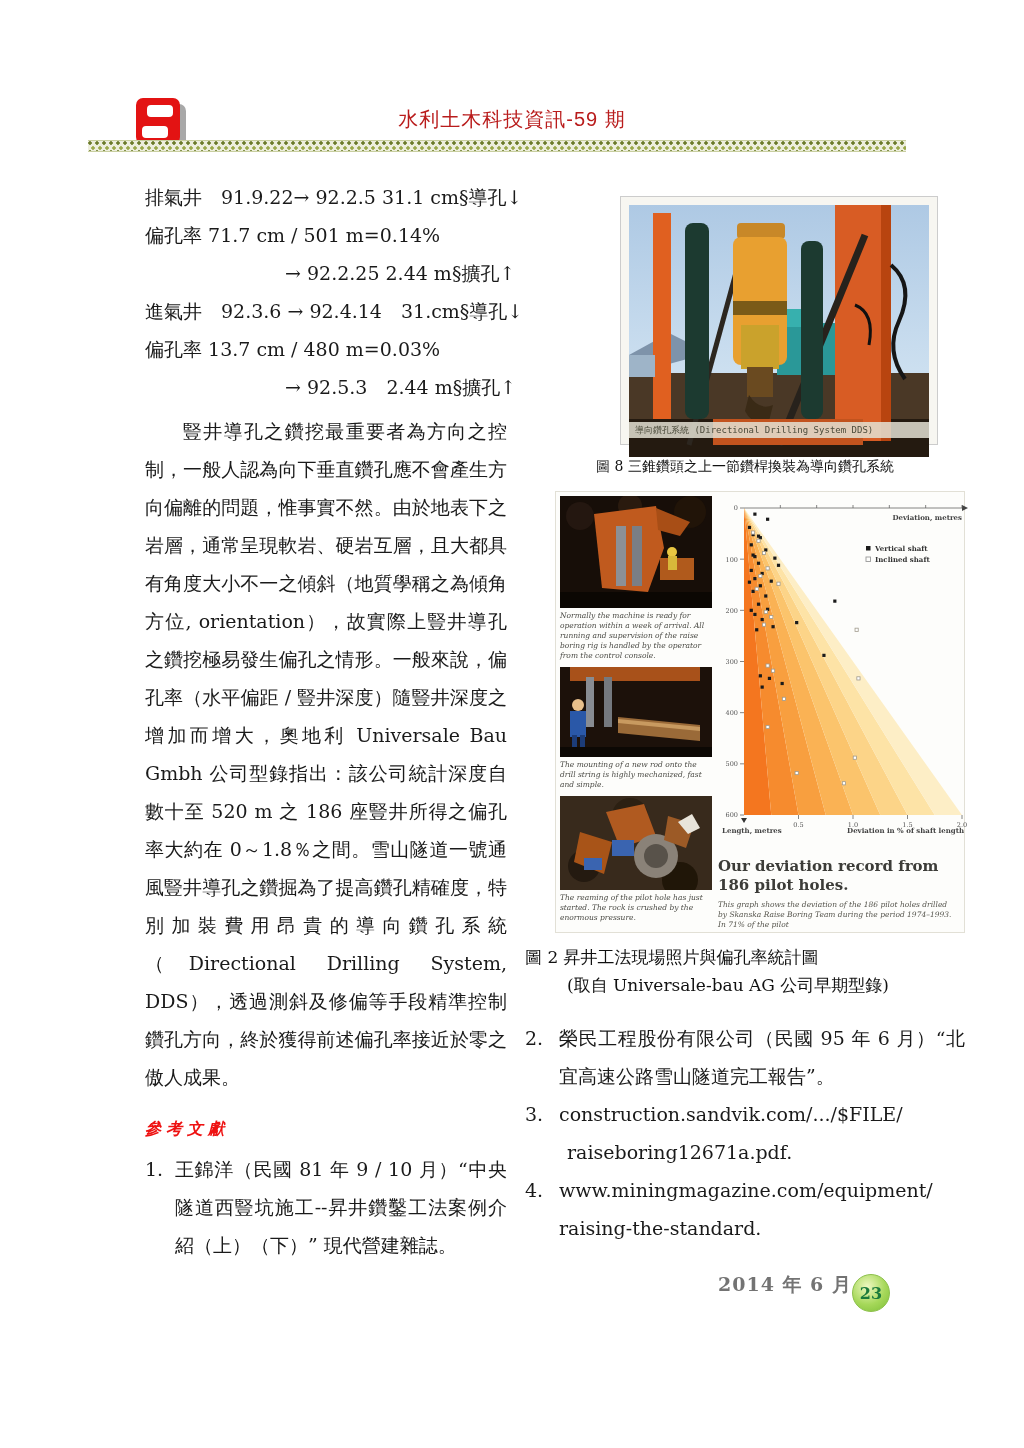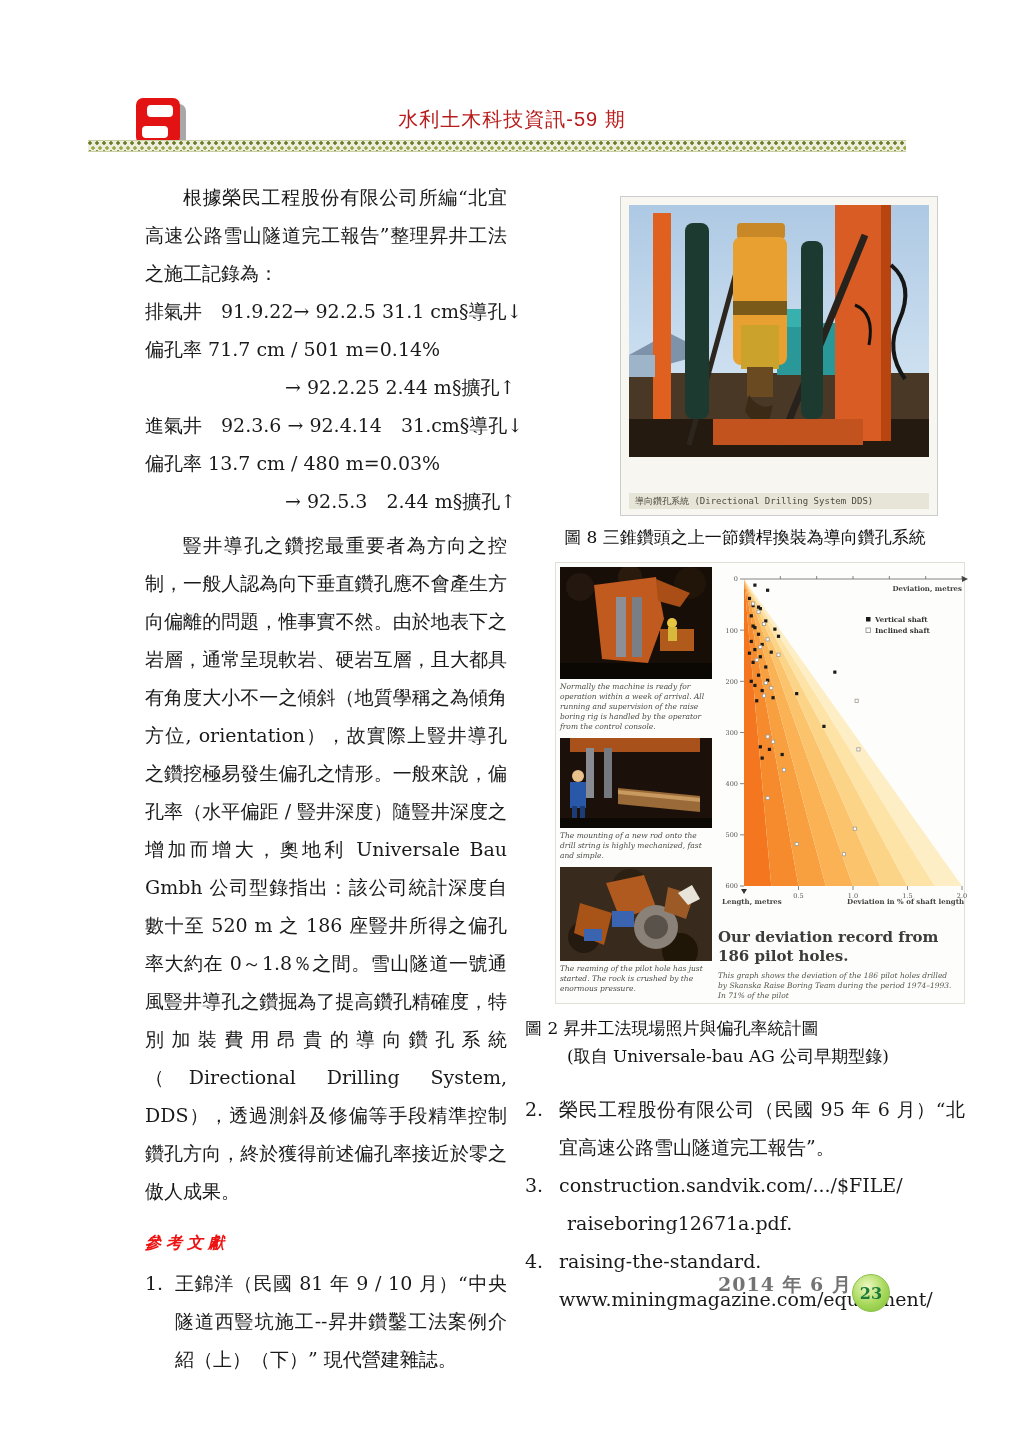--- a/index.html
+++ b/index.html
@@ -32,26 +32,26 @@
   .ref-row{display:flex;align-items:flex-start;}
   .ref-num{width:30px;flex:0 0 30px;}
   .ref-num-r{width:34px;flex:0 0 34px;}
   .ref-text{flex:1;text-align:justify;}
   .ref-line{display:block;}
   .ref-line-indent{padding-left:8px;}
 
   
   .fig8-frame{margin-left:95px;width:318px;background:#f7f6f1;border:1px solid #cccccc;
         padding:8px 8px 6px 8px;box-sizing:border-box;}
-  .fig8-photo{position:relative;width:300px;height:304px;}
+  .fig8-photo{position:relative;width:300px;height:233px;}
   .fig8-photo svg{display:block;}
   .fig8-photo-caption{position:absolute;left:0;bottom:0;width:100%;box-sizing:border-box;
         padding:2px 6px;background:rgba(228,226,212,0.85);color:#4a4a3a;
         font-family:"DejaVu Sans Mono","Liberation Mono",monospace;font-size:9px;line-height:12px;}
-  .fig-caption{margin-top:8px;font-size:17px;line-height:26px;text-align:center;color:#111;}
+  .fig-caption{margin-top:8px;font-size:14px;line-height:26px;text-align:center;color:#111;}
 
   
   .fig9{margin-top:12px;margin-left:30px;width:410px;background:#fdfdfb;display:flex;
         border:1px solid #e2e0d6;box-sizing:border-box;padding:2px;}
   .fig9-photos{width:156px;flex:0 0 156px;}
   .fig9-photo{width:152px;margin:2px 0 0 2px;}
   .fig9-photo svg{display:block;}
   .fig9-photo-caption{margin:3px 2px 6px 2px;font-style:italic;font-size:7.5px;line-height:10px;
         color:#4a4a44;}
   .fig9-chart{flex:1;padding-left:4px;}
@@ -74,21 +74,20 @@
 </head>
 <body>
 
 <div class="page">
 
   <div class="logo"></div>
   <div class="journal-title">水利土木科技資訊-59 期</div>
   <div class="deco-border"></div>
 
   <div class="col-left">
-    <p class="para">根據榮民工程股份有限公司所編“北宜高速公路雪山隧道完工報告”整理昇井工法之施工記錄為：</p>
     <div>
       <div class="record-line">排氣井　91.9.22→ 92.2.5 31.1 cm§導孔↓</div>
       <div class="record-line">偏孔率 71.7 cm / 501 m=0.14%</div>
       <div class="record-line record-indent">→ 92.2.25 2.44 m§擴孔↑</div>
       <div class="record-line">進氣井　92.3.6 → 92.4.14　31.cm§導孔↓</div>
       <div class="record-line">偏孔率 13.7 cm / 480 m=0.03%</div>
       <div class="record-line record-indent">→ 92.5.3　2.44 m§擴孔↑</div>
     </div>
     <p class="para" style="margin-top:6px;">豎井導孔之鑽挖最重要者為方向之控制，一般人認為向下垂直鑽孔應不會產生方向偏離的問題，惟事實不然。由於地表下之岩層，通常呈現軟岩、硬岩互層，且大都具有角度大小不一之傾斜（地質學稱之為傾角方位, orientation），故實際上豎井導孔之鑽挖極易發生偏孔之情形。一般來說，偏孔率（水平偏距 / 豎井深度）隨豎井深度之增加而增大，奧地利 Universale Bau Gmbh 公司型錄指出：該公司統計深度自數十至 520 m 之 186 座豎井所得之偏孔率大約在 0～1.8％之間。雪山隧道一號通風豎井導孔之鑽掘為了提高鑽孔精確度，特別加裝費用昂貴的導向鑽孔系統（Directional Drilling System, DDS），透過測斜及修偏等手段精準控制鑽孔方向，終於獲得前述偏孔率接近於零之傲人成果。</p>
     <div class="refs-heading">參考文獻</div>
@@ -319,22 +318,22 @@
       <div class="ref-row">
         <span class="ref-num-r">3.</span>
         <span class="ref-text">
           <span class="ref-line">construction.sandvik.com/.../$FILE/</span>
           <span class="ref-line ref-line-indent">raiseboring12671a.pdf.</span>
         </span>
       </div>
       <div class="ref-row">
         <span class="ref-num-r">4.</span>
         <span class="ref-text">
+          <span class="ref-line">www.miningmagazine.com/equipment/</span>
           <span class="ref-line">raising-the-standard.</span>
-          <span class="ref-line">www.miningmagazine.com/equipment/</span>
         </span>
       </div>
     </div>
   </div>
 
   <div class="footer-date">2014 年 6 月</div>
   <div class="page-badge">
     <span>23</span>
   </div>
 

